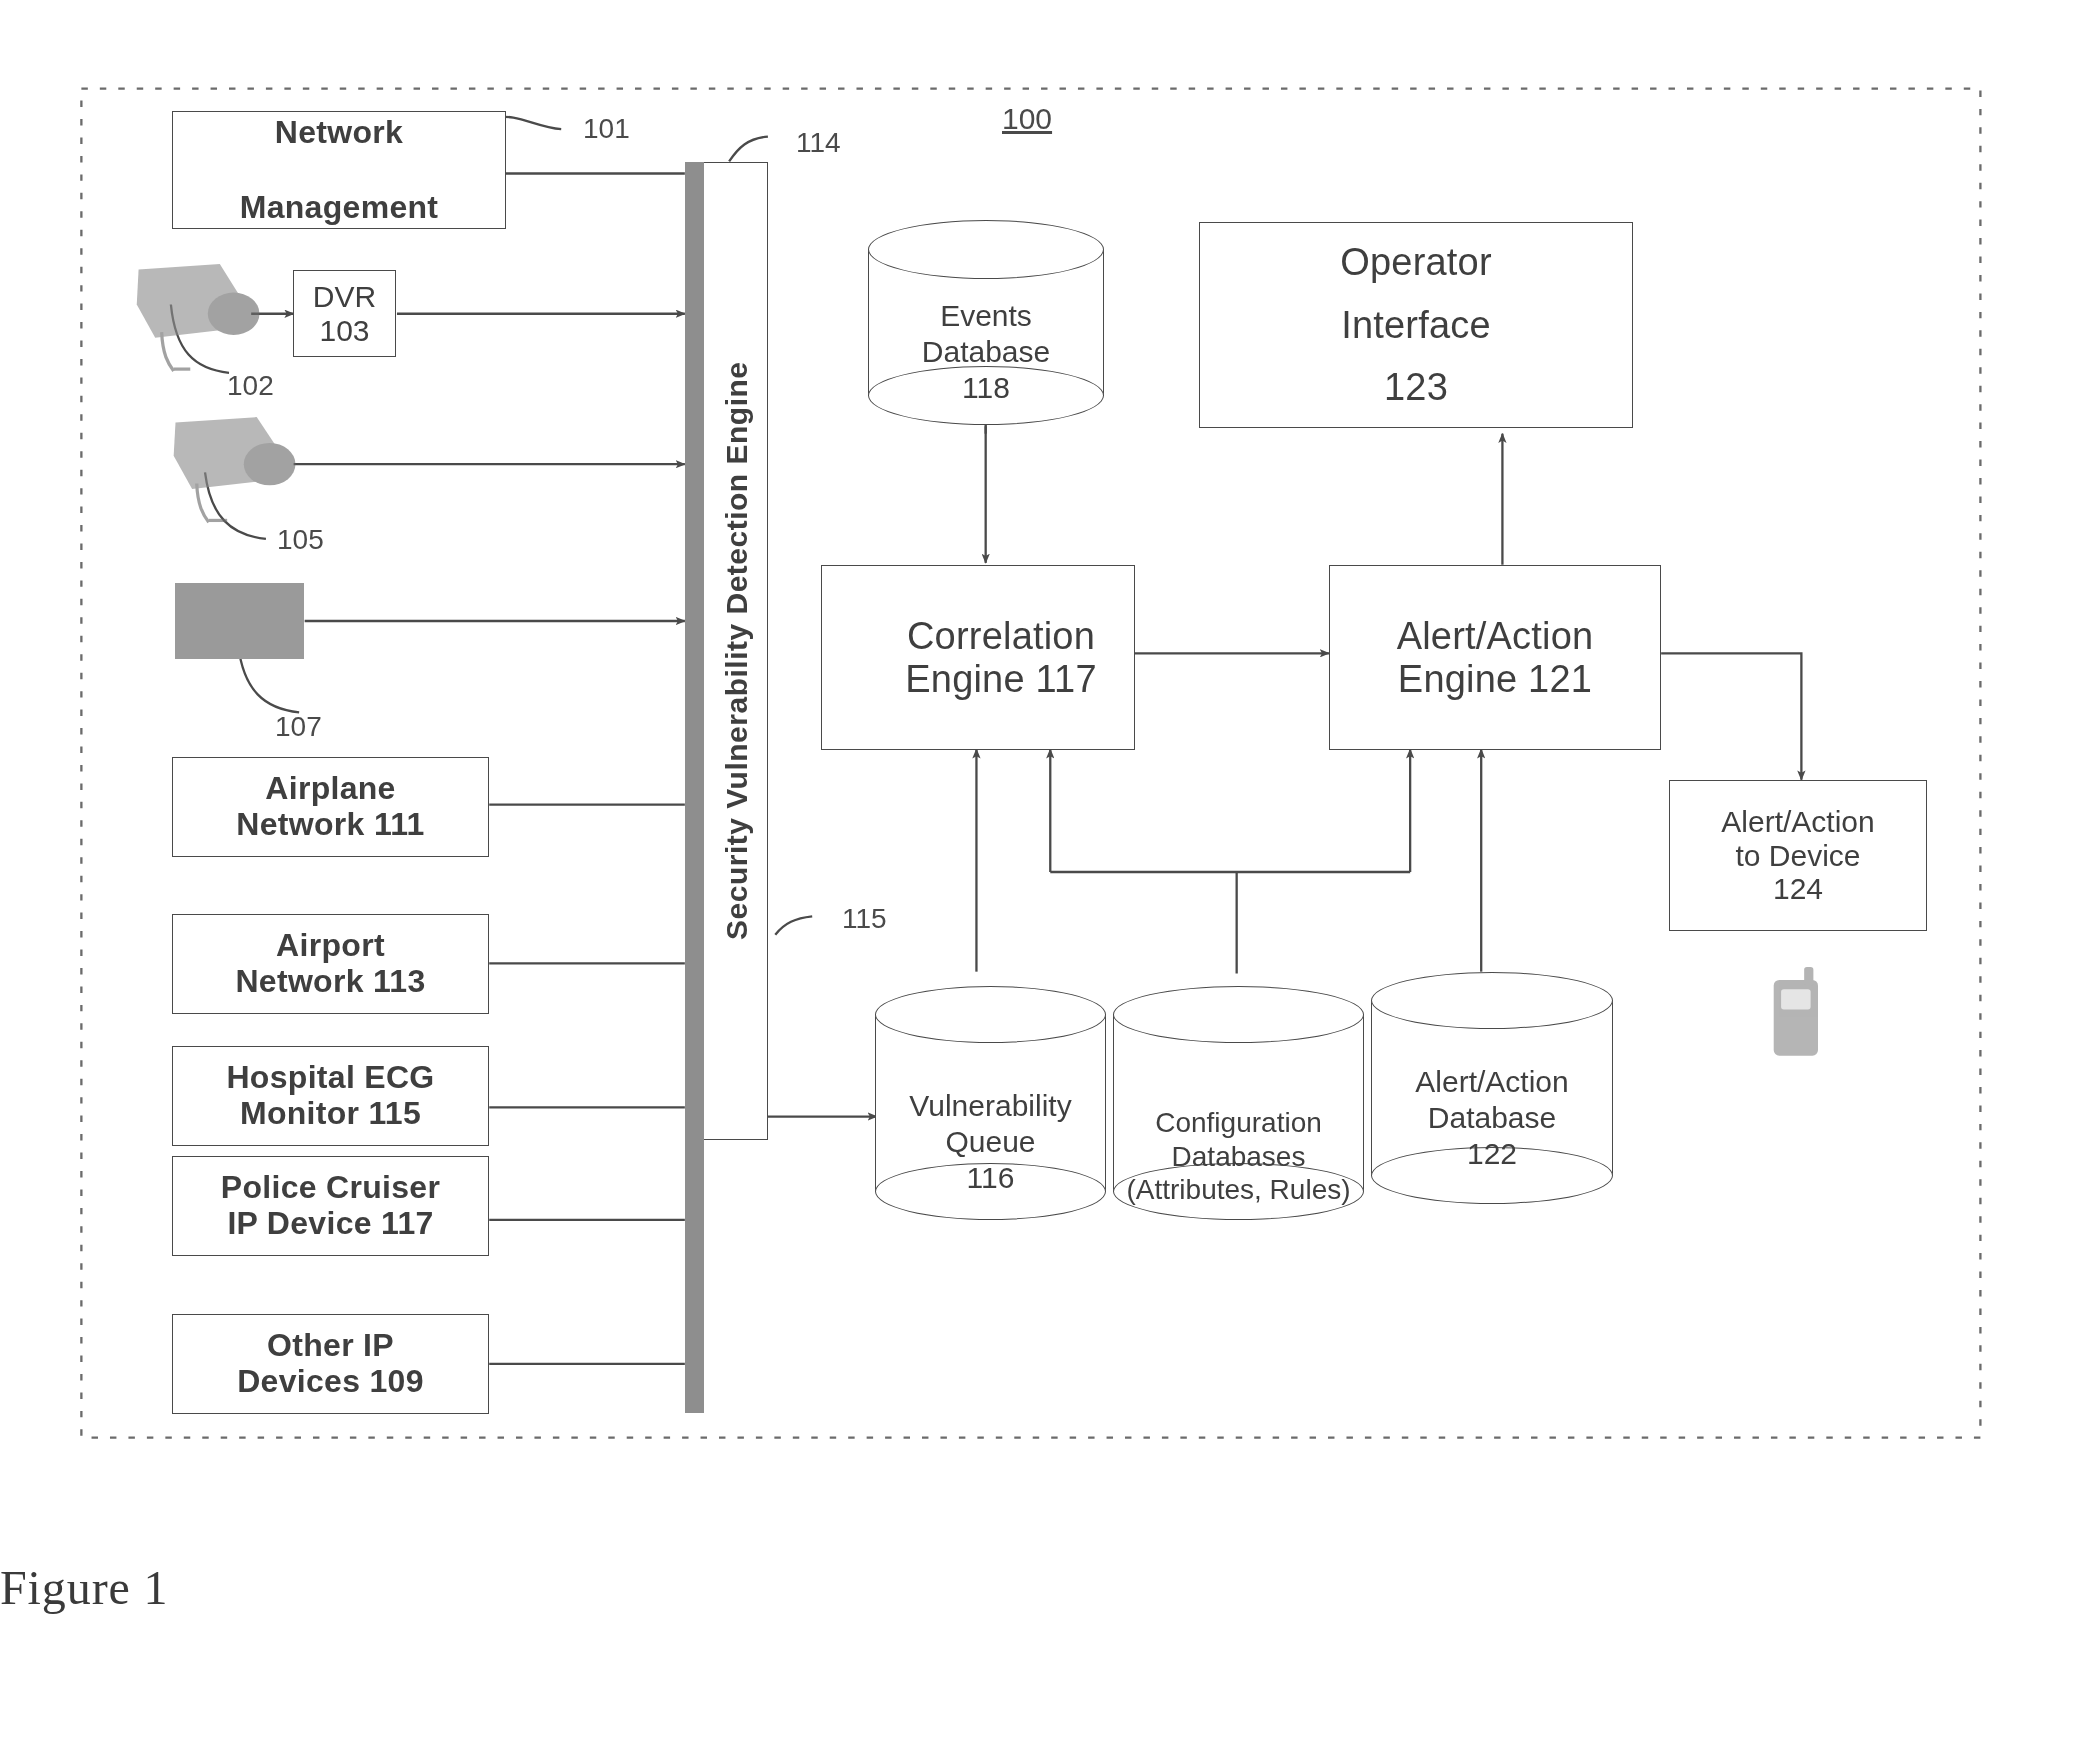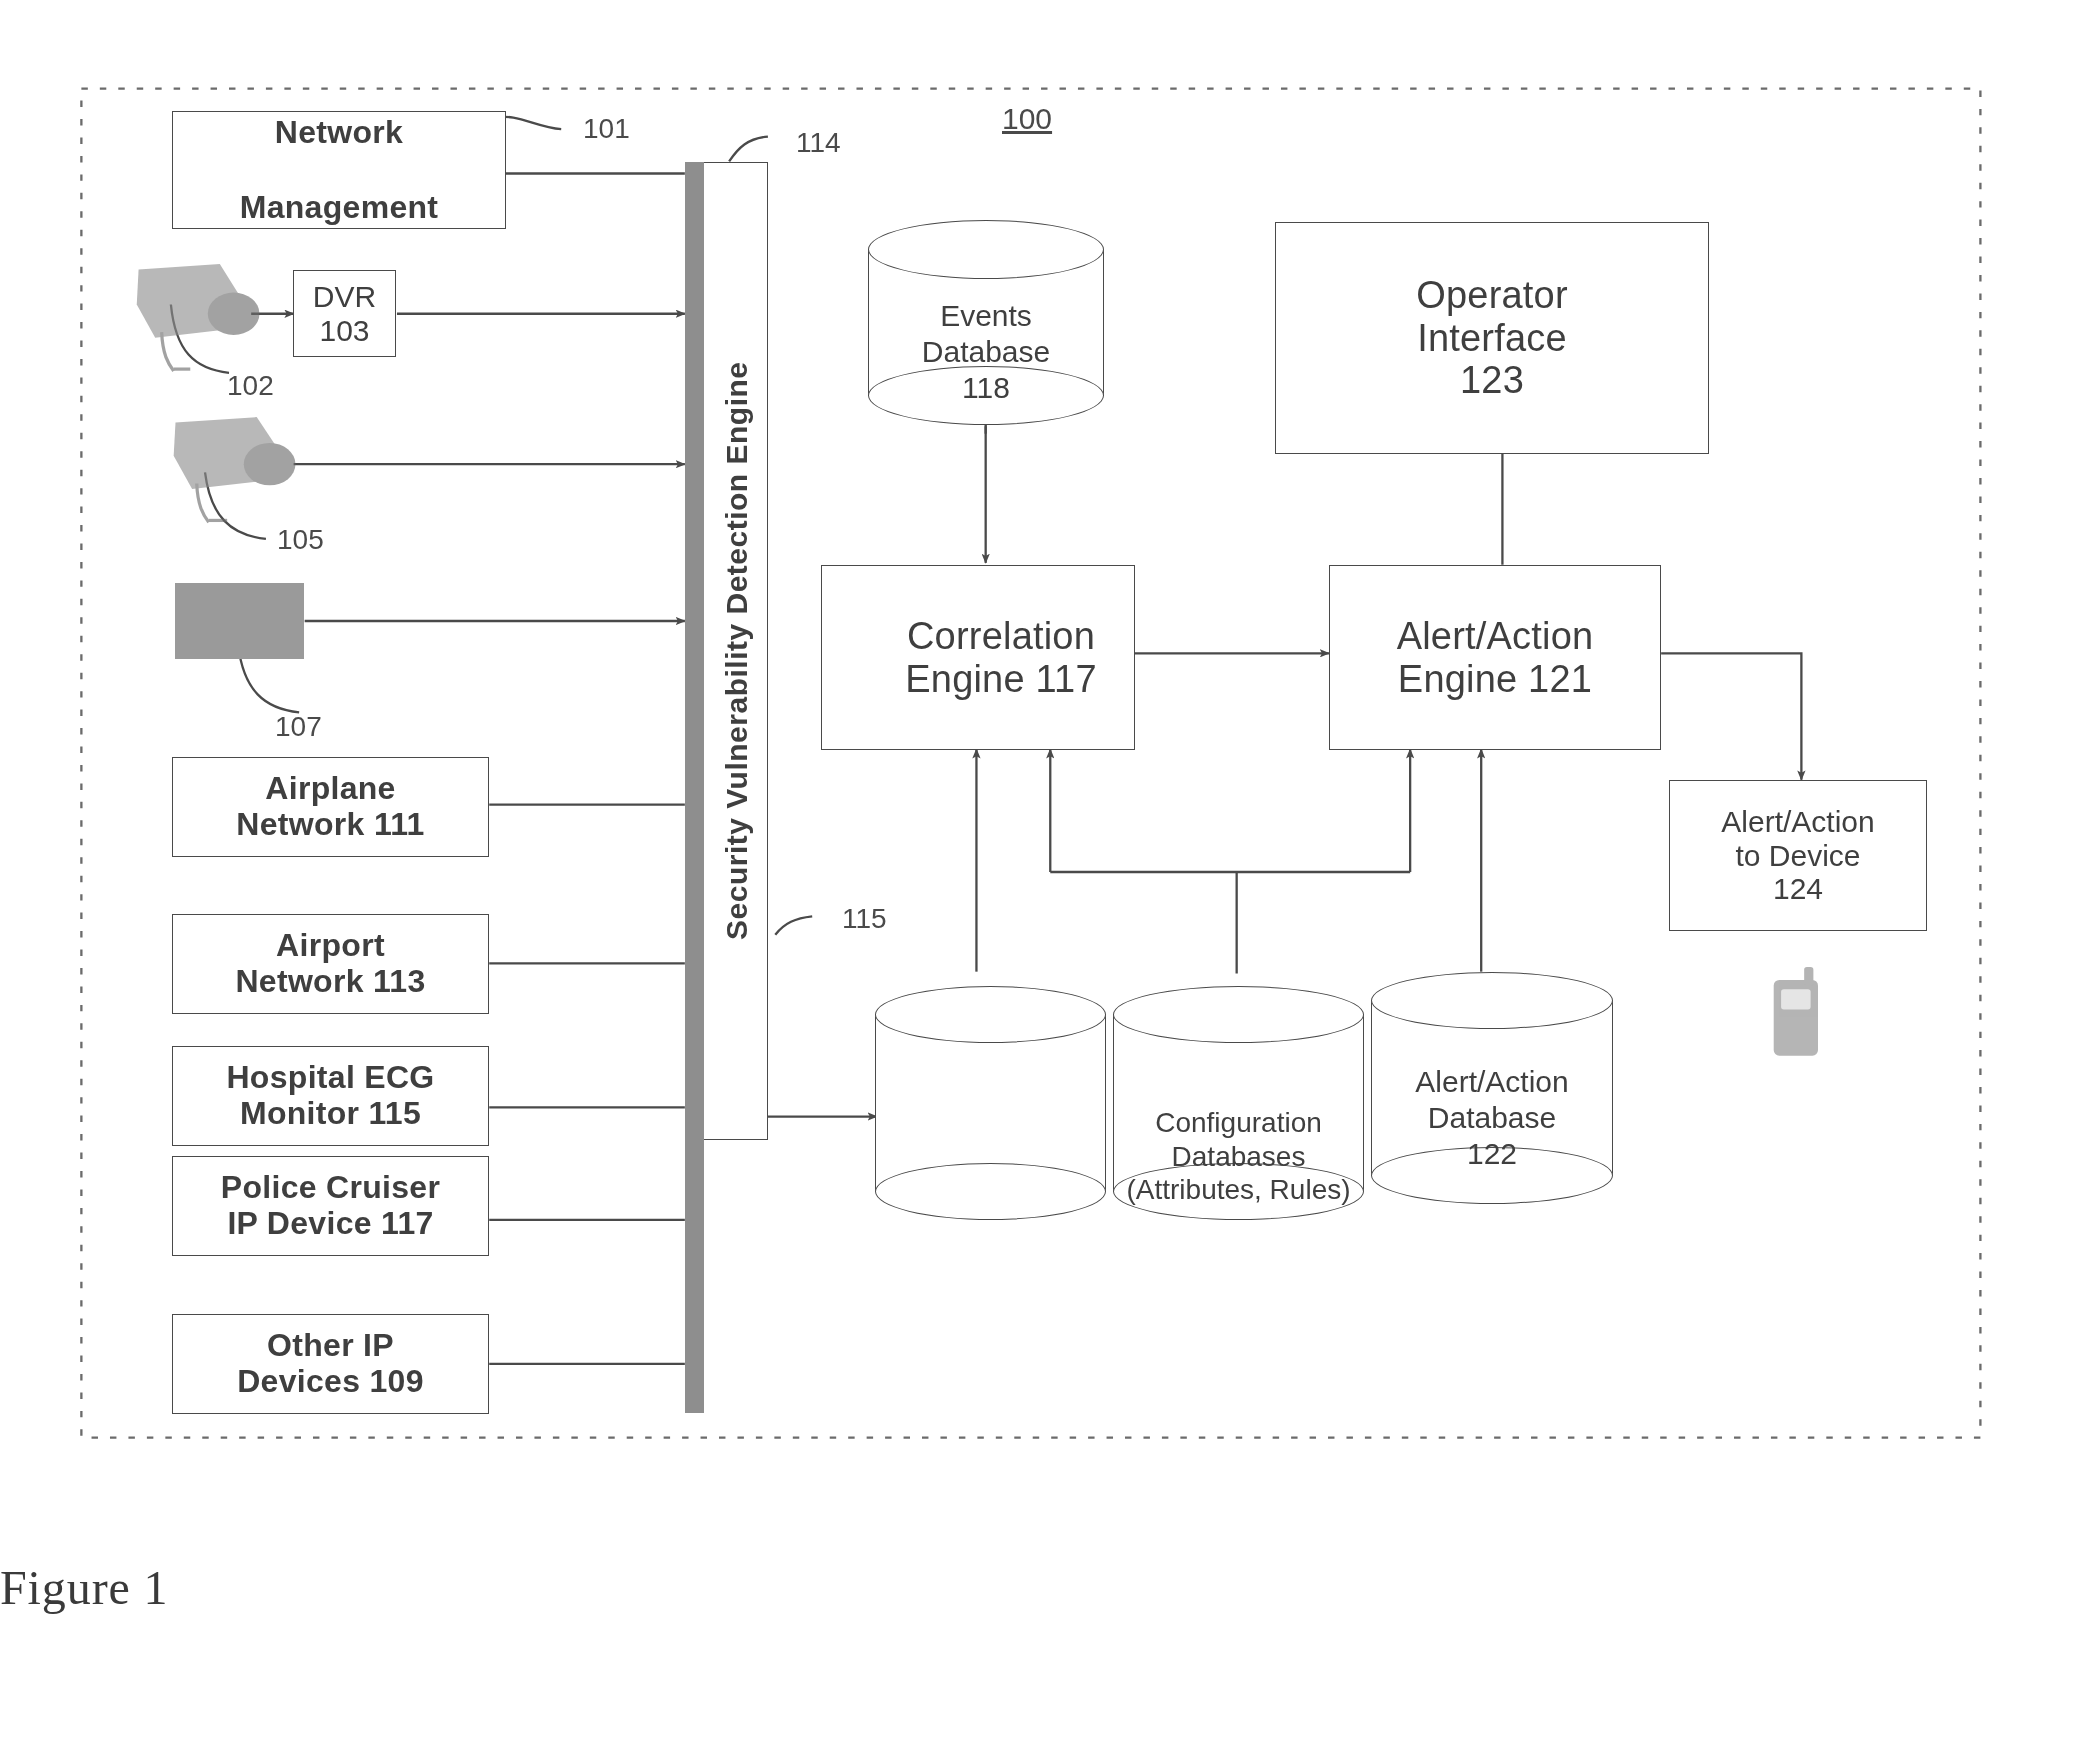--- a/index.html
+++ b/index.html
@@ -283,41 +283,46 @@
       <span class="ln">Database</span>
       <span class="ln">118</span>
     </div>
   </div>
 
   <div class="box thin-box" style="left:821px; top:565px; width:314px; height:185px;padding-left:46px;">
     <span class="ln">Correlation</span>
     <span class="ln">Engine 117</span>
   </div>
 
-  <div class="box thin-box" style="left:1275px; top:222px; width:434px; height:232px;">
+  <div class="box thin-box" style="left:1199px; top:222px; width:434px; height:206px;gap:20px;">
     <span class="ln">Operator</span>
     <span class="ln">Interface</span>
     <span class="ln">123</span>
   </div>
 
   <div class="box thin-box" style="left:1329px; top:565px; width:332px; height:185px;">
     <span class="ln">Alert/Action</span>
     <span class="ln">Engine 121</span>
   </div>
 
   <div class="box small-box" style="left:1669px; top:780px; width:258px; height:151px;">
     <span class="ln">Alert/Action</span>
     <span class="ln">to Device</span>
     <span class="ln">124</span>
   </div>
 
   <div class="cyl" style="left:875px; top:986px; width:231px; height:240px;">
     <div class="cyl-body" style="top:28px; height:177px;"></div>
     <div class="cyl-bottom" style="top:177px; height:57px;"></div>
     <div class="cyl-top" style="top:0px; height:57px;"></div>
+    <div class="cyl-text" style="top:102px;">
+      <span class="ln">Vulnerability</span>
+      <span class="ln">Queue</span>
+      <span class="ln">116</span>
+    </div>
   </div>
 
   <div class="cyl" style="left:1113px; top:986px; width:251px; height:240px;">
     <div class="cyl-body" style="top:28px; height:177px;"></div>
     <div class="cyl-bottom" style="top:177px; height:57px;"></div>
     <div class="cyl-top" style="top:0px; height:57px;"></div>
     <div class="cyl-text" style="top:120px; font-size:28px;">
       <span class="ln">Configuration</span>
       <span class="ln">Databases</span>
       <span class="ln">(Attributes, Rules)</span>

